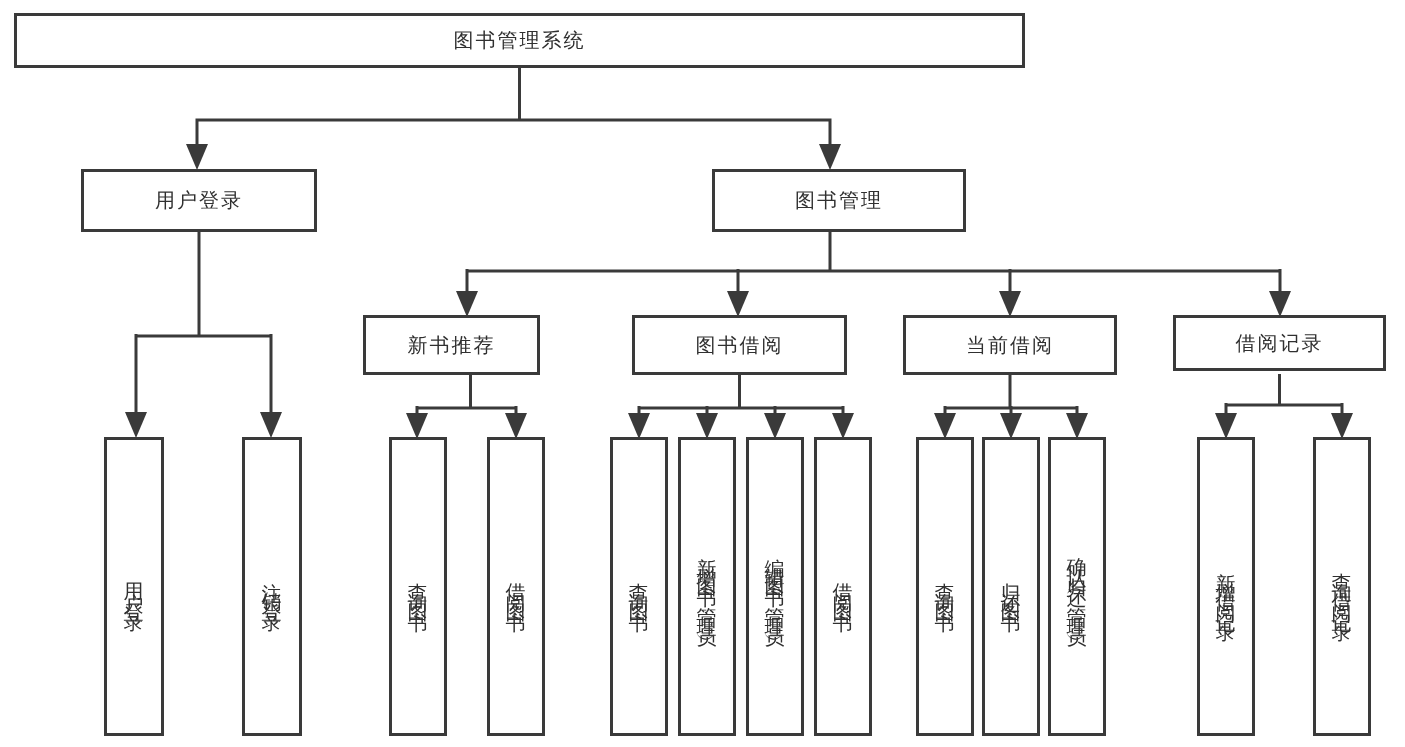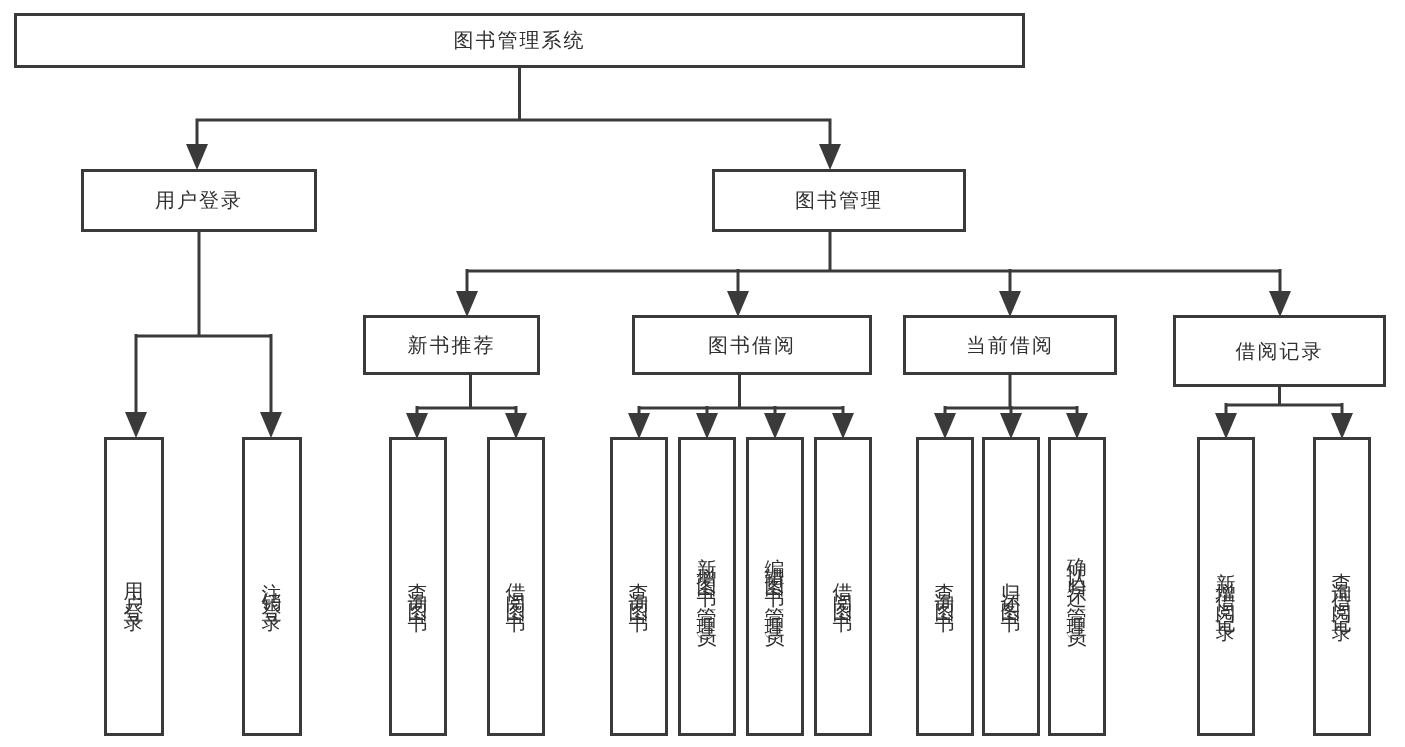--- a/index.html
+++ b/index.html
@@ -93,23 +93,23 @@
       <polygon points="1331,413 1353,413 1342,439"></polygon>
     </g>
   </svg>
 
   <div class="node" style="left:14px;top:13px;width:1011px;height:55px">图书管理系统</div>
 
   <div class="node" style="left:81px;top:169px;width:236px;height:63px">用户登录</div>
   <div class="node" style="left:712px;top:169px;width:254px;height:63px">图书管理</div>
 
   <div class="node" style="left:363px;top:315px;width:177px;height:60px">新书推荐</div>
-  <div class="node" style="left:632px;top:315px;width:240px;height:60px">图书借阅</div>
+  <div class="node" style="left:632px;top:315px;width:215px;height:60px">图书借阅</div>
   <div class="node" style="left:903px;top:315px;width:214px;height:60px">当前借阅</div>
-  <div class="node" style="left:1173px;top:315px;width:213px;height:72px">借阅记录</div>
+  <div class="node" style="left:1173px;top:315px;width:213px;height:56px">借阅记录</div>
 
   <div class="node v" style="left:104px;top:437px;width:60px;height:299px">用户登录</div>
   <div class="node v" style="left:242px;top:437px;width:60px;height:299px">注销登录</div>
 
   <div class="node v" style="left:389px;top:437px;width:58px;height:299px">查询图书</div>
   <div class="node v" style="left:487px;top:437px;width:58px;height:299px">借阅图书</div>
 
   <div class="node v" style="left:610px;top:437px;width:58px;height:299px">查询图书</div>
   <div class="node v" style="left:678px;top:437px;width:58px;height:299px">新增图书（管理员）</div>
   <div class="node v" style="left:746px;top:437px;width:58px;height:299px">编辑图书（管理员）</div>

